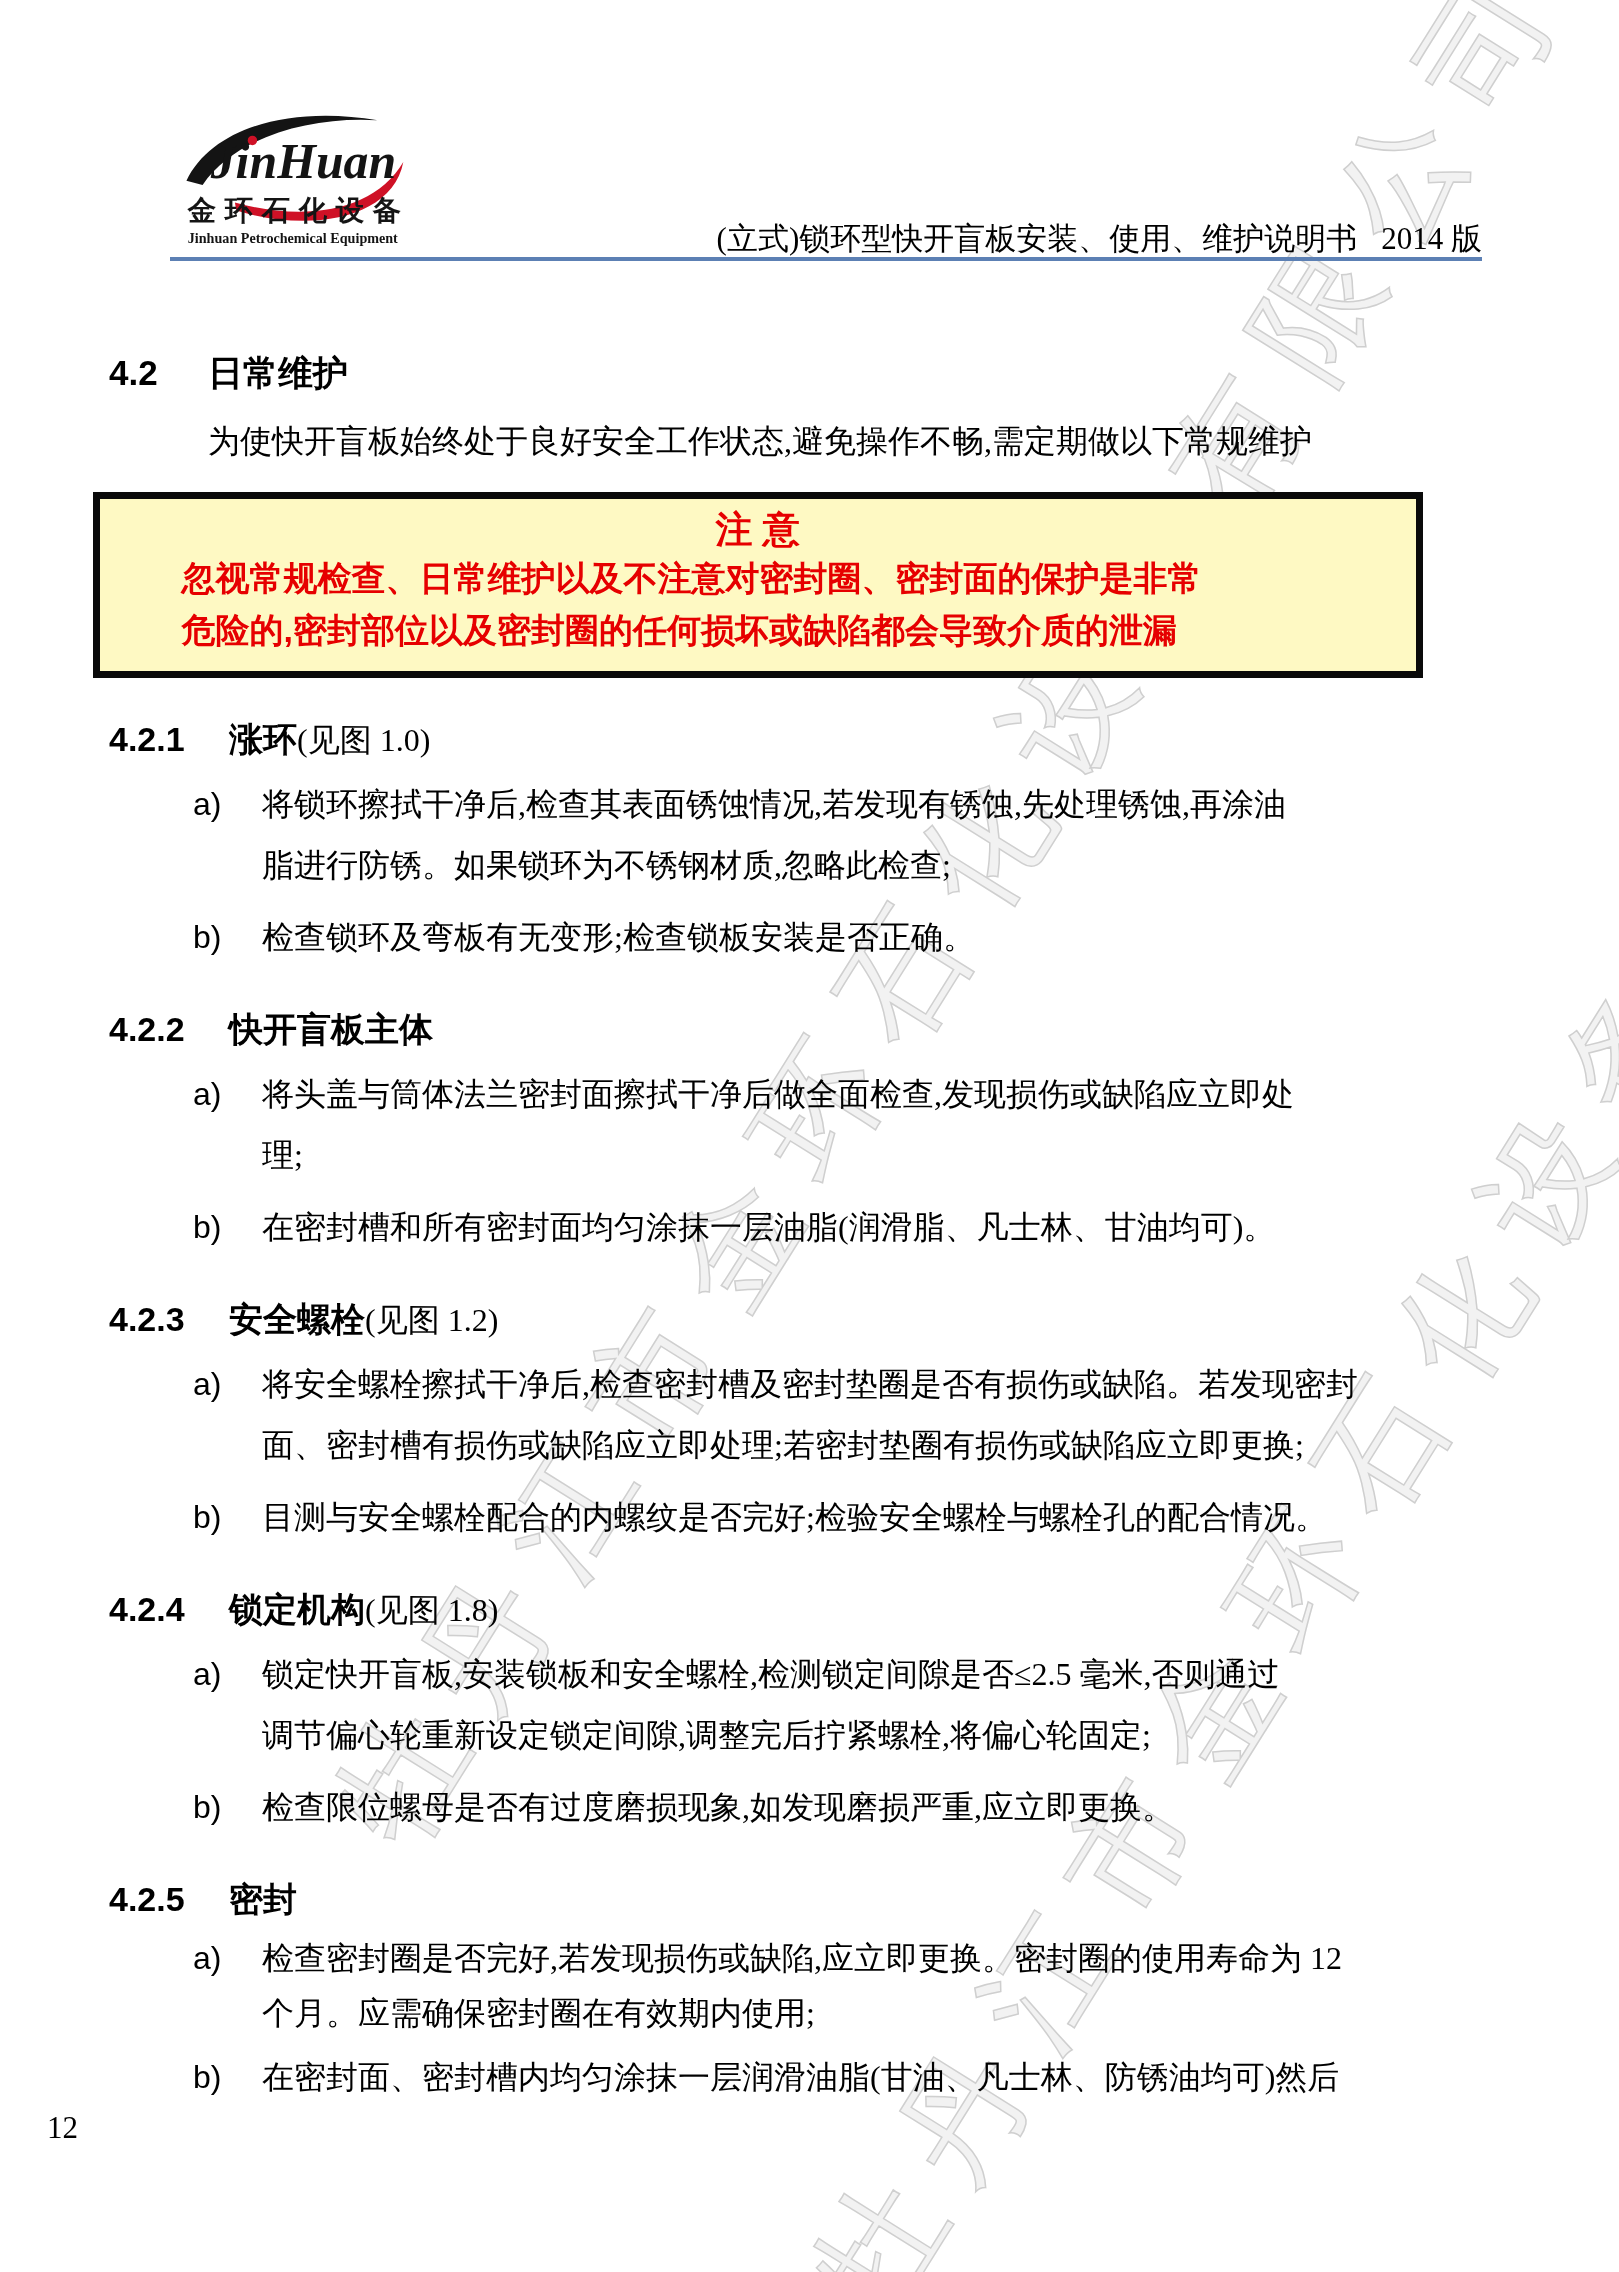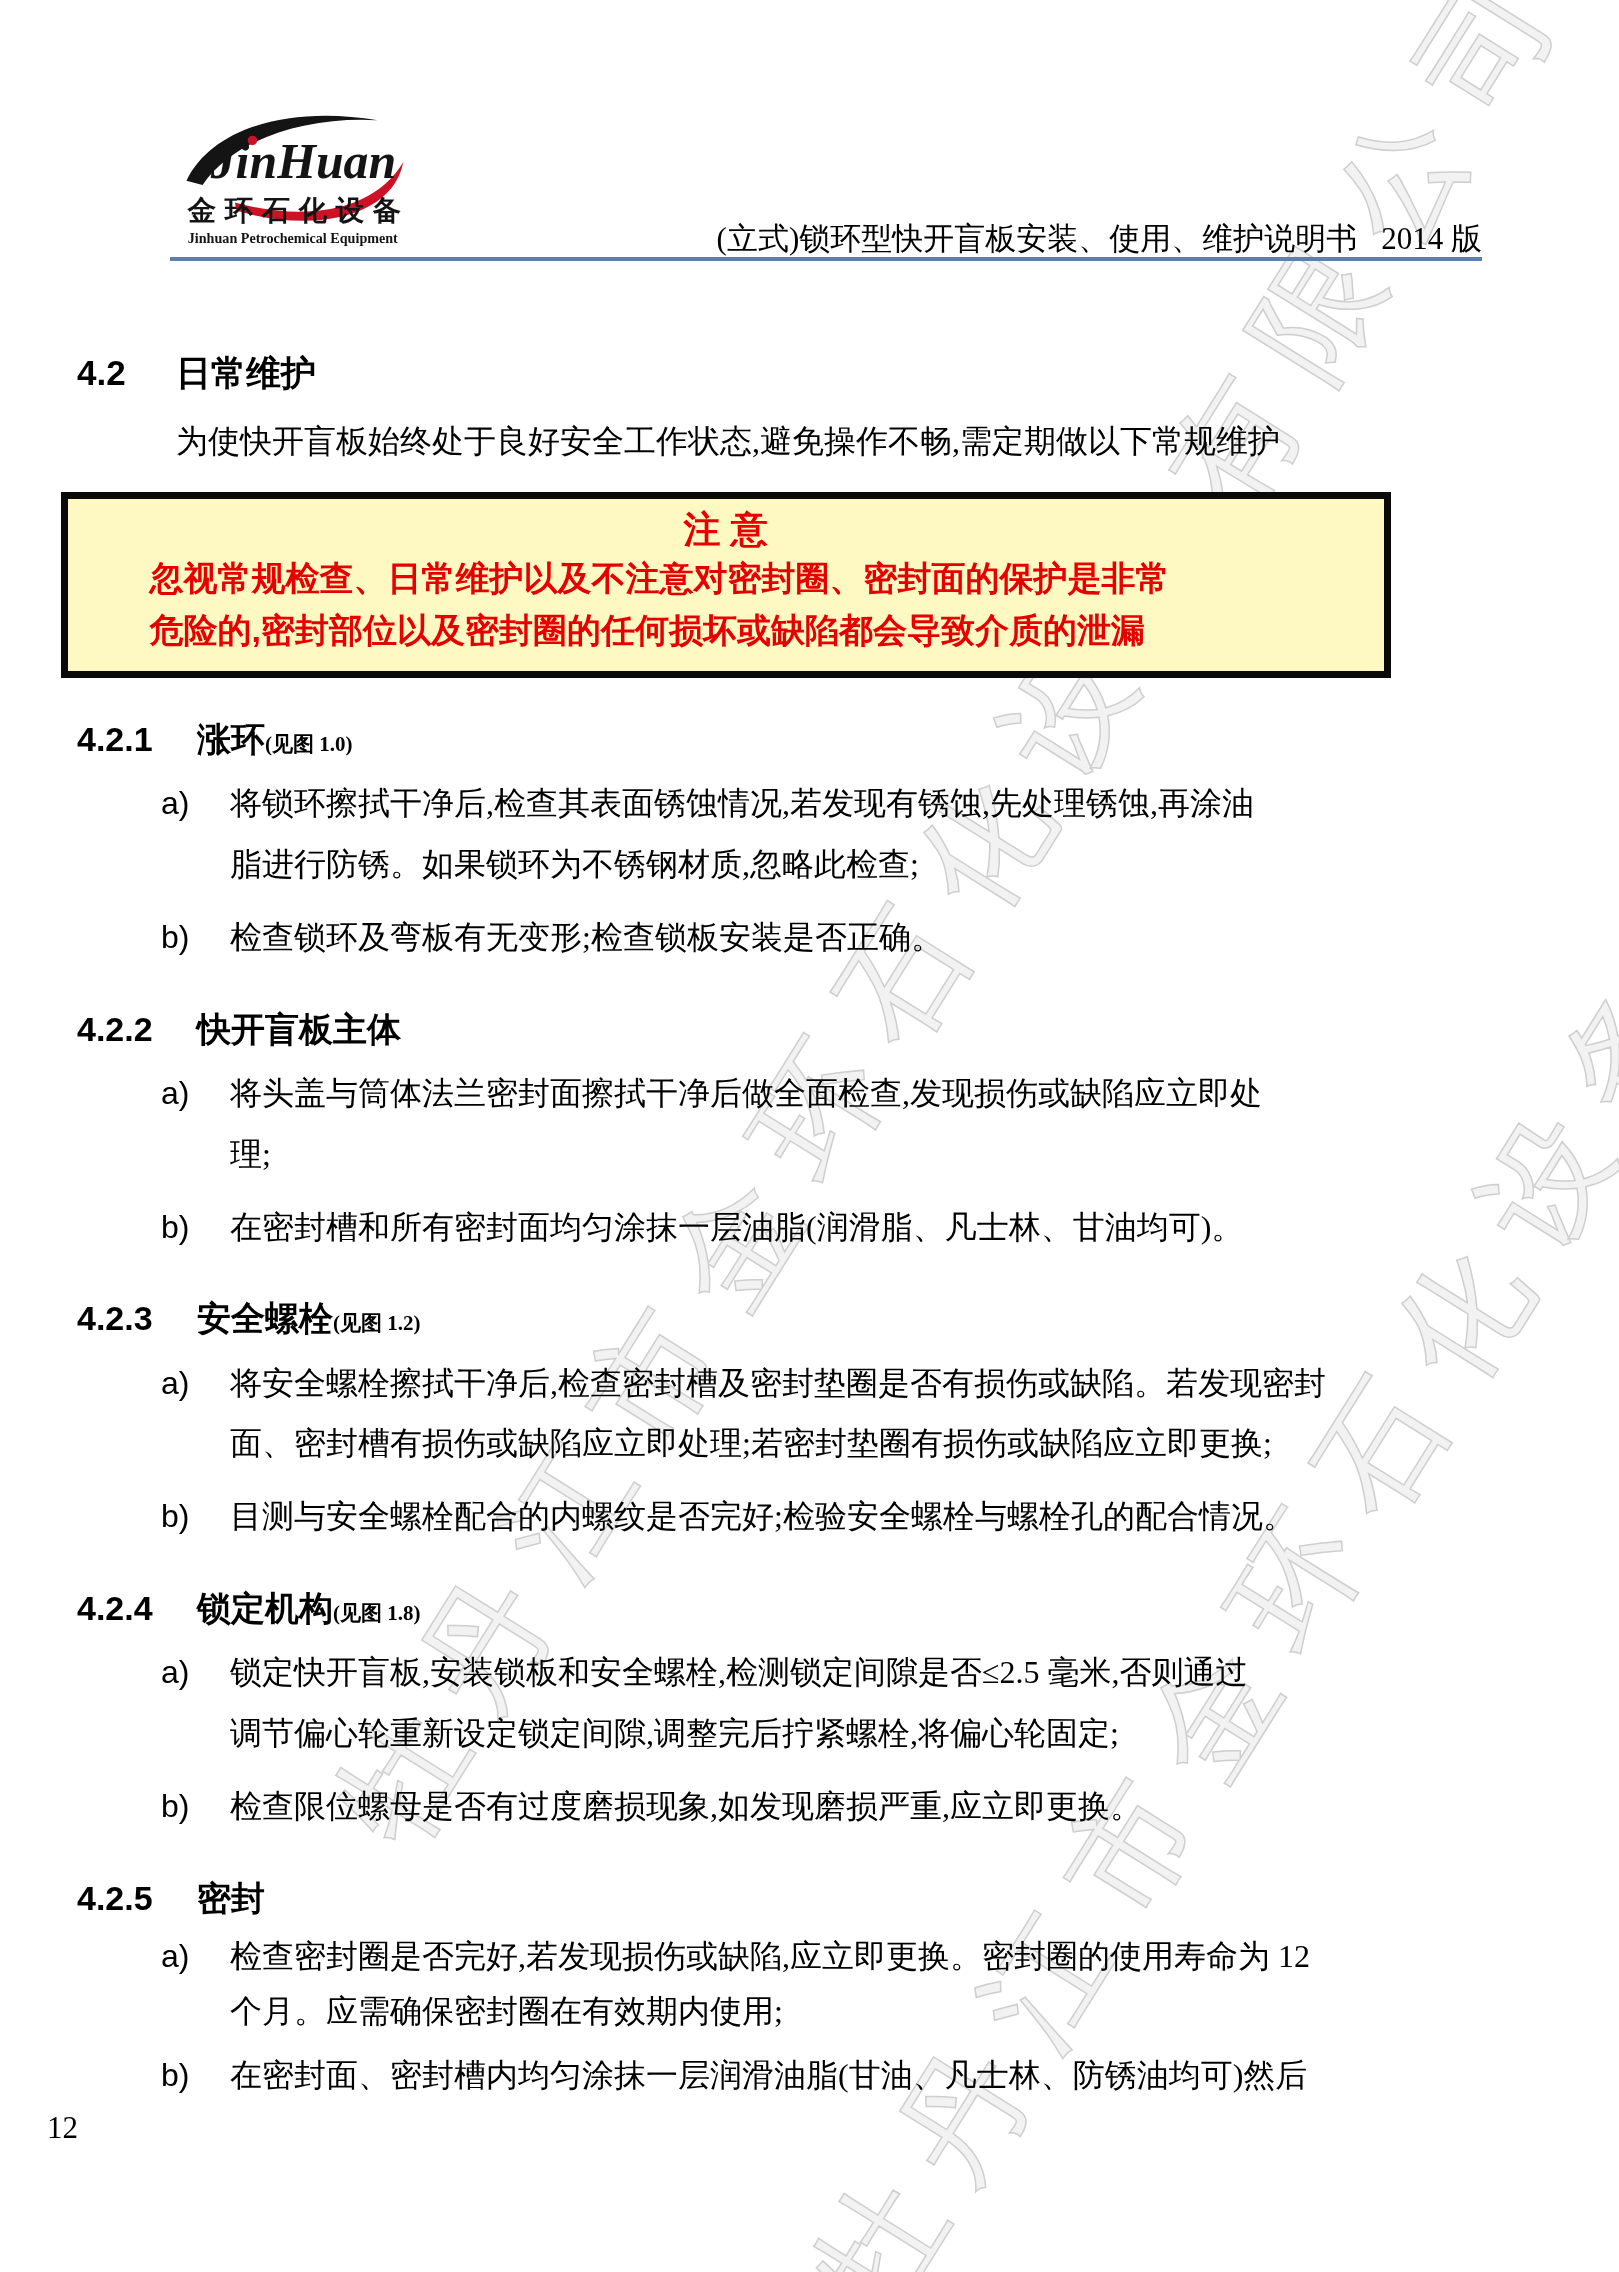--- a/index.html
+++ b/index.html
@@ -33,21 +33,21 @@
   }
   .header-edition { margin-left:24px; }
   .header-rule {
     position:absolute; left:170px; top:257px; width:1312px; height:3.7px;
     z-index:2;
   }
 
   
   .main {
     position:relative; z-index:1;
-    padding:351px 139px 0 77px;
+    padding:351px 139px 0 109px;
   }
   .h2 {
     font-family:"Liberation Sans", sans-serif;
     font-weight:bold; font-size:35px; line-height:1.25;
   }
   .h2 .h2-num { display:inline-block; min-width:99px; }
   .intro {
     margin:22.4px 0 0 99px;
     font-size:32px; line-height:1.5;
   }
@@ -72,21 +72,21 @@
 
   
   .sec { margin-top:39px; }
   .sec-head {
     font-family:"Liberation Sans", sans-serif;
     font-weight:bold; font-size:34px; line-height:1.3;
   }
   .sec-head .sec-num { display:inline-block; min-width:120px; }
   .sec-head .sec-ref {
     font-family:"Liberation Serif", serif;
-    font-weight:bold; font-size:21px;
+    font-weight:normal; font-size:32px;
   }
   .item { display:flex; margin-top:12px; }
   .item-label {
     flex:none; width:153px; padding-left:84px;
     font-family:"Liberation Sans", sans-serif;
     font-size:32px; line-height:1.9;
   }
   .item-text { flex:1; font-size:32px; line-height:1.9; }
   .sec-tight .item-label, .sec-tight .item-text { line-height:1.72; }
   .sec-tight .item { margin-top:9px; }

